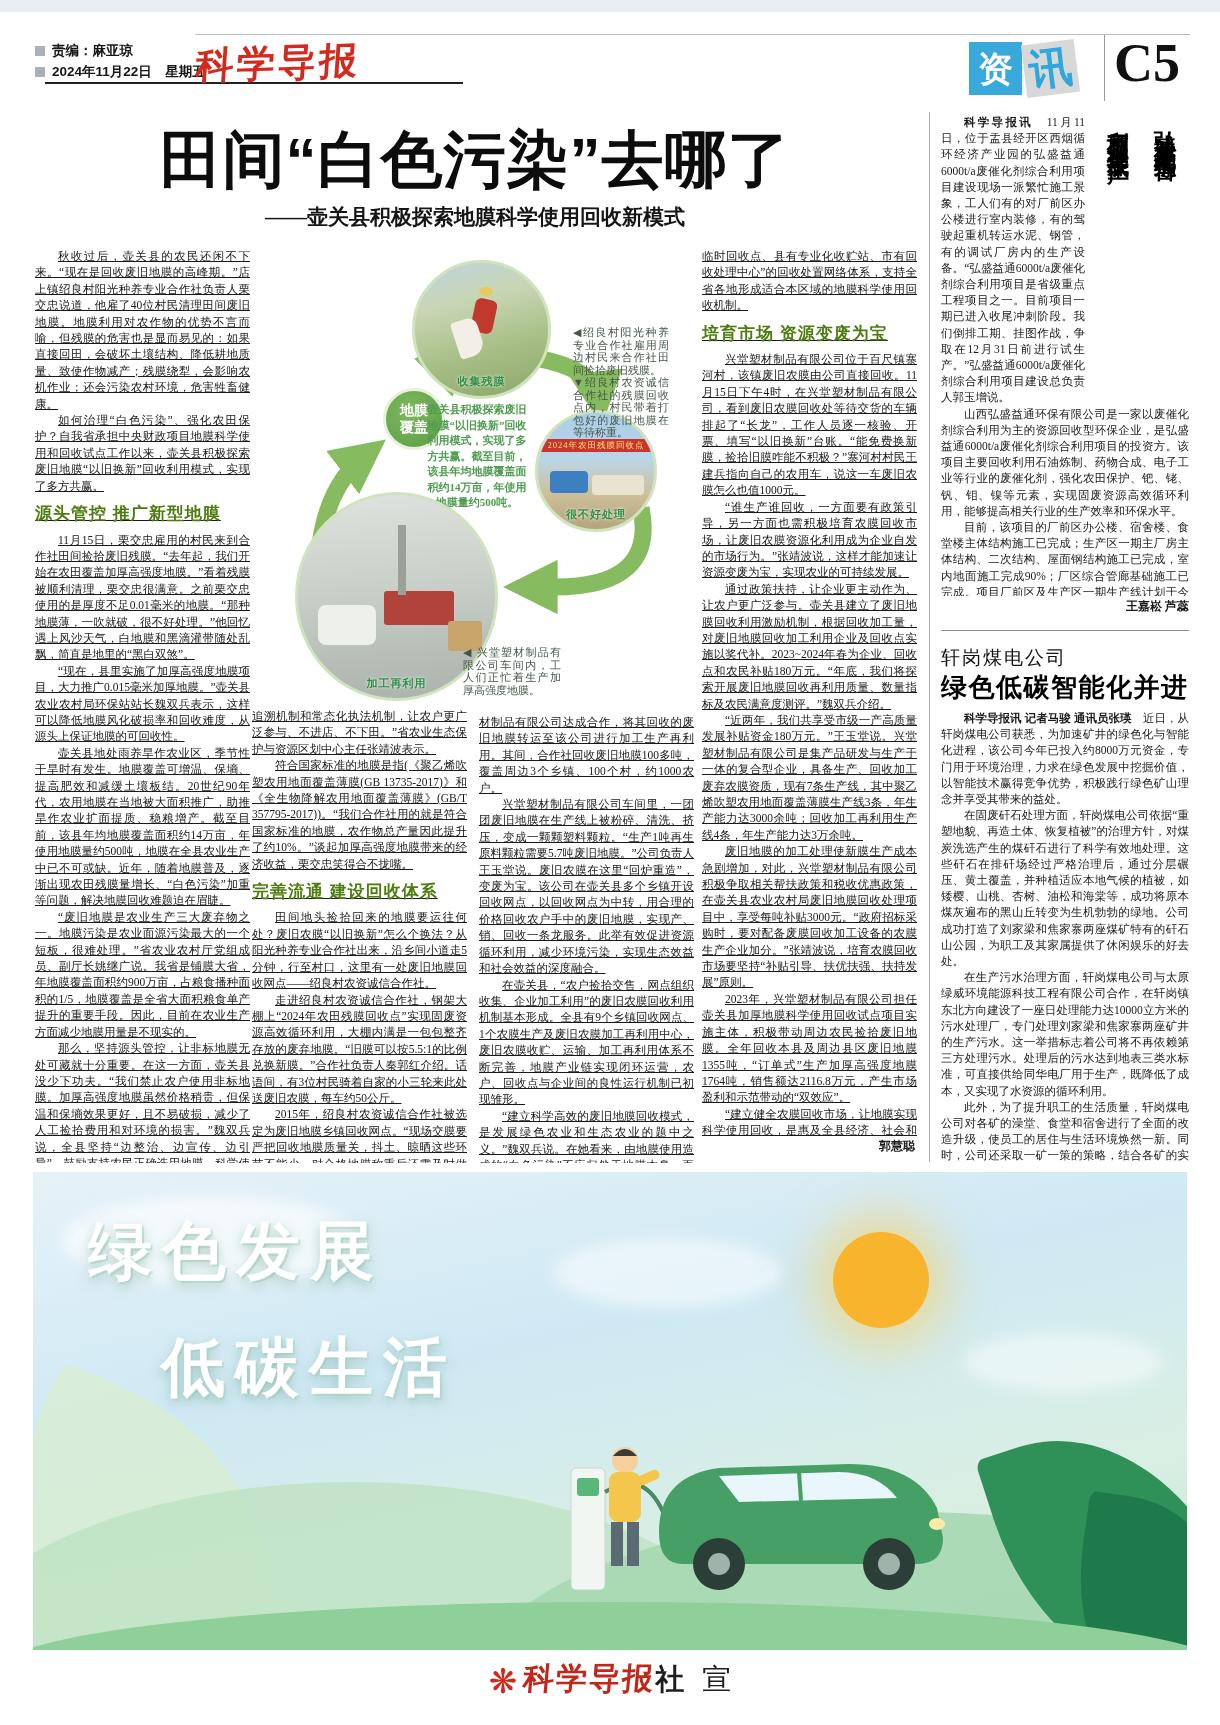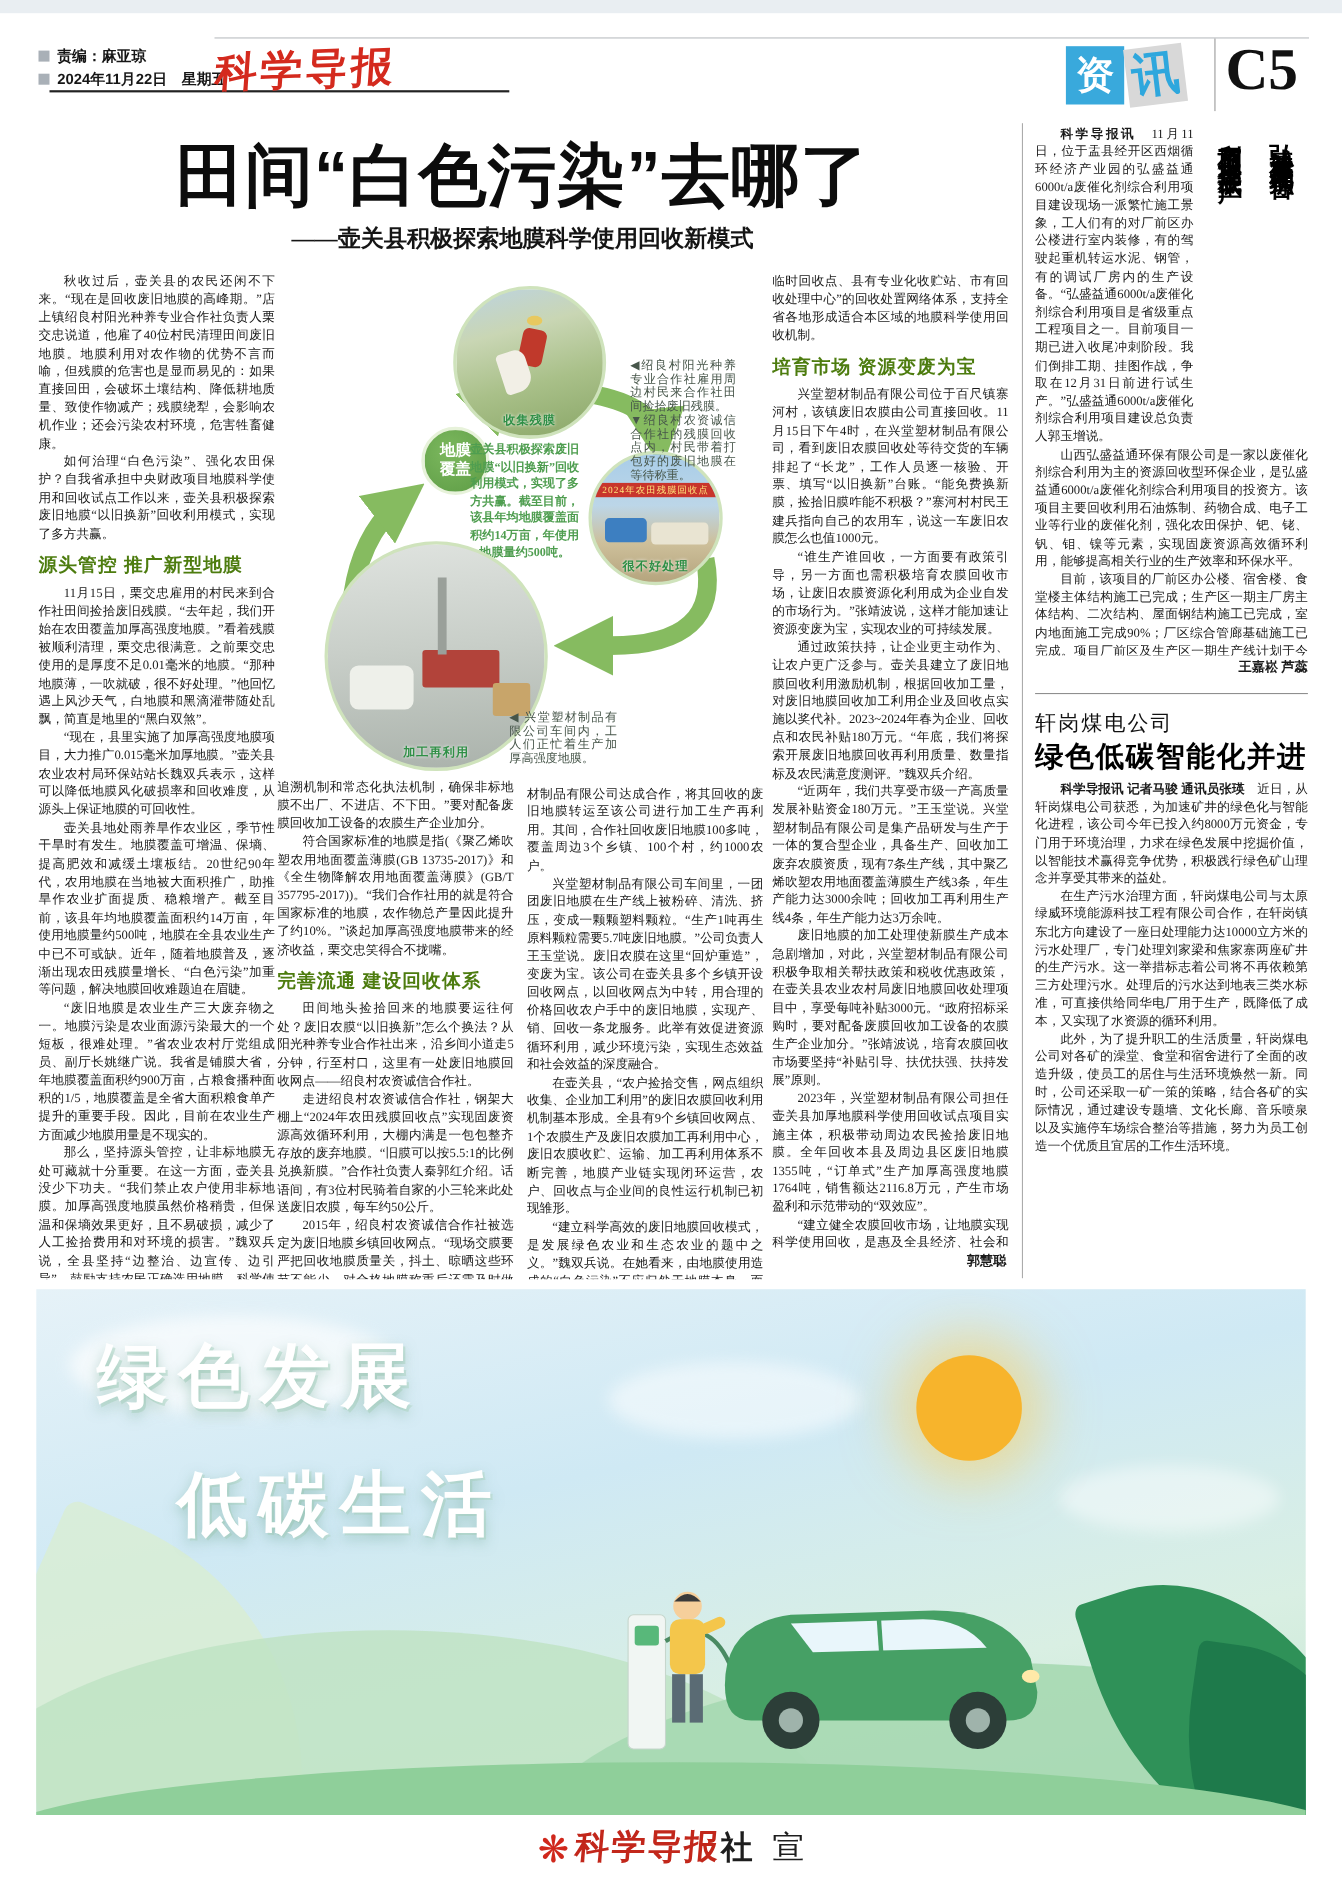--- a/index.html
+++ b/index.html
@@ -17,21 +17,21 @@
   .badge{width:53px;height:53px;text-align:center;line-height:53px;font-weight:bold;}
   .badge-zi{left:969px;top:42px;background:#39a9dc;color:#fff;font-size:35px;font-family:"Liberation Sans",sans-serif;}
   .badge-xun{left:1024px;top:42px;background:#d8d8d8;color:#2ea7dd;font-size:43px;transform:rotate(-7deg);}
   .hdr-div{left:1104px;top:35px;width:1px;height:66px;background:#9a9a9a;}
   .page-no{left:1114px;top:32px;font-size:54px;font-weight:bold;color:#111;}
   
   .headline{left:35px;top:118px;width:880px;text-align:center;font-size:62px;font-weight:900;
             letter-spacing:1px;color:#0c0c0c;font-family:"Liberation Sans","DejaVu Sans",sans-serif;}
   .subhead{left:35px;top:203px;width:880px;text-align:center;font-size:21px;font-weight:bold;color:#151515;}
   
-  .bcol{width:215px;font-size:11.5px;line-height:16.4px;text-align:justify;overflow:hidden;color:#191919;}
+  .bcol{width:215px;font-size:11.5px;line-height:16.4px;text-align:justify;overflow:hidden;color:#191919;text-decoration:underline;}
   .bp{margin:0;text-indent:2em;}
   .colhead{font-family:"Liberation Sans",sans-serif;font-weight:bold;font-size:17px;
            letter-spacing:1px;text-indent:0;margin:12px 0 9px 0;color:#4d7c0f;}
   .lead{font-family:"Liberation Sans",sans-serif;font-weight:bold;}
   .byline{font-weight:bold;text-align:right;font-size:12px;}
   
   .info{left:255px;top:242px;width:447px;height:462px;}
   .circ{position:absolute;border-radius:50%;border:3px solid #cfe3bc;overflow:hidden;}
   .circ-label{position:absolute;left:0;right:0;bottom:7px;text-align:center;color:#2f8f46;
               font-size:11px;font-weight:bold;letter-spacing:1px;text-shadow:0 0 3px #fff;}
@@ -100,21 +100,21 @@
   <h3 class="colhead">源头管控  推广新型地膜</h3>
   <p class="bp">11月15日，栗交忠雇用的村民来到合作社田间捡拾废旧残膜。“去年起，我们开始在农田覆盖加厚高强度地膜。”看着残膜被顺利清理，栗交忠很满意。之前栗交忠使用的是厚度不足0.01毫米的地膜。“那种地膜薄，一吹就破，很不好处理。”他回忆遇上风沙天气，白地膜和黑滴灌带随处乱飘，简直是地里的“黑白双煞”。</p>
   <p class="bp">“现在，县里实施了加厚高强度地膜项目，大力推广0.015毫米加厚地膜。”壶关县农业农村局环保站站长魏双兵表示，这样可以降低地膜风化破损率和回收难度，从源头上保证地膜的可回收性。</p>
   <p class="bp">壶关县地处雨养旱作农业区，季节性干旱时有发生。地膜覆盖可增温、保墒、提高肥效和减缓土壤板结。20世纪90年代，农用地膜在当地被大面积推广，助推旱作农业扩面提质、稳粮增产。截至目前，该县年均地膜覆盖面积约14万亩，年使用地膜量约500吨，地膜在全县农业生产中已不可或缺。近年，随着地膜普及，逐渐出现农田残膜量增长、“白色污染”加重等问题，解决地膜回收难题迫在眉睫。</p>
   <p class="bp">“废旧地膜是农业生产三大废弃物之一。地膜污染是农业面源污染最大的一个短板，很难处理。”省农业农村厅党组成员、副厅长姚继广说。我省是铺膜大省，年地膜覆盖面积约900万亩，占粮食播种面积的1/5，地膜覆盖是全省大面积粮食单产提升的重要手段。因此，目前在农业生产方面减少地膜用量是不现实的。</p>
   <p class="bp">那么，坚持源头管控，让非标地膜无处可藏就十分重要。在这一方面，壶关县没少下功夫。“我们禁止农户使用非标地膜。加厚高强度地膜虽然价格稍贵，但保温和保墒效果更好，且不易破损，减少了人工捡拾费用和对环境的损害。”魏双兵说，全县坚持“边整治、边宣传、边引导”，鼓励支持农民正确选用地膜、科学使用地膜。</p>
 
 </div>
 
 <div class="abs bcol" style="left:252px;top:708px;height:455px;">
-  <p class="bp" style="text-indent:0;">追溯机制和常态化执法机制，确保非标地膜不出厂、不进店、不下田。”要对配备废膜回收加工设备的农膜生产企业加分。</p>
+  <p class="bp" style="text-indent:0;">追溯机制和常态化执法机制，让农户更广泛参与、不进店、不下田。”省农业生态保护与资源区划中心主任张靖波表示。</p>
   <p class="bp">符合国家标准的地膜是指(《聚乙烯吹塑农用地面覆盖薄膜(GB 13735-2017)》和《全生物降解农用地面覆盖薄膜》(GB/T 357795-2017))。“我们合作社用的就是符合国家标准的地膜，农作物总产量因此提升了约10%。”谈起加厚高强度地膜带来的经济收益，栗交忠笑得合不拢嘴。</p>
   <h3 class="colhead">完善流通  建设回收体系</h3>
   <p class="bp">田间地头捡拾回来的地膜要运往何处？废旧农膜“以旧换新”怎么个换法？从阳光种养专业合作社出来，沿乡间小道走5分钟，行至村口，这里有一处废旧地膜回收网点——绍良村农资诚信合作社。</p>
   <p class="bp">走进绍良村农资诚信合作社，钢架大棚上“2024年农田残膜回收点”实现固废资源高效循环利用，大棚内满是一包包整齐存放的废弃地膜。“旧膜可以按5.5:1的比例兑换新膜。”合作社负责人秦郭红介绍。话语间，有3位村民骑着自家的小三轮来此处送废旧农膜，每车约50公斤。</p>
   <p class="bp">2015年，绍良村农资诚信合作社被选定为废旧地膜乡镇回收网点。“现场交膜要严把回收地膜质量关，抖土、晾晒这些环节不能少，对合格地膜称重后还需及时做好台账记录。”秦郭红说，去年，合作社与壶关县兴堂塑</p>
 </div>
 
 <div class="abs bcol" style="left:479px;top:714px;height:449px;">
   <p class="bp" style="text-indent:0;">材制品有限公司达成合作，将其回收的废旧地膜转运至该公司进行加工生产再利用。其间，合作社回收废旧地膜100多吨，覆盖周边3个乡镇、100个村，约1000农户。</p>
   <p class="bp">兴堂塑材制品有限公司车间里，一团团废旧地膜在生产线上被粉碎、清洗、挤压，变成一颗颗塑料颗粒。“生产1吨再生原料颗粒需要5.7吨废旧地膜。”公司负责人王玉堂说。废旧农膜在这里“回炉重造”，变废为宝。该公司在壶关县多个乡镇开设回收网点，以回收网点为中转，用合理的价格回收农户手中的废旧地膜，实现产、销、回收一条龙服务。此举有效促进资源循环利用，减少环境污染，实现生态效益和社会效益的深度融合。</p>
@@ -195,20 +195,21 @@
   <p class="bp">山西弘盛益通环保有限公司是一家以废催化剂综合利用为主的资源回收型环保企业，是弘盛益通6000t/a废催化剂综合利用项目的投资方。该项目主要回收利用石油炼制、药物合成、电子工业等行业的废催化剂，强化农田保护、钯、铑、钒、钼、镍等元素，实现固废资源高效循环利用，能够提高相关行业的生产效率和环保水平。</p>
   <p class="bp">目前，该项目的厂前区办公楼、宿舍楼、食堂楼主体结构施工已完成；生产区一期主厂房主体结构、二次结构、屋面钢结构施工已完成，室内地面施工完成90%；厂区综合管廊基础施工已完成。项目厂前区及生产区一期生产线计划于今年年底完成联调并进行试生产。项目一期主要对废催化剂中的铂族元素进行回收利用。项目的顺利推进，不仅标志着山西弘盛益通环保有限公司在废催化剂综合利用领域取得了重要进展，而且为推动西烟循环经济产业园区的发展注入了新的活力。</p>
 </div>
 <div class="abs byline byline-rt1">王嘉崧  芦蕊</div>
 <div class="abs hr-right"></div>
 
 <div class="abs kicker">轩岗煤电公司</div>
 <div class="abs headline2">绿色低碳智能化并进</div>
 <div class="abs rt2">
   <p class="bp" style="margin-top:0;"><b class="lead">科学导报讯  记者马骏  通讯员张瑛</b>　<span>近日，从轩岗煤电公司获悉，为加速矿井的绿色化与智能化进程，该公司今年已投入约8000万元资金，专门用于环境治理，力求在绿色发展中挖掘价值，以智能技术赢得竞争优势，积极践行绿色矿山理念并享受其带来的益处。</span></p>
+  <p class="bp">在固废矸石处理方面，轩岗煤电公司依据“重塑地貌、再造土体、恢复植被”的治理方针，对煤炭洗选产生的煤矸石进行了科学有效地处理。这些矸石在排矸场经过严格治理后，通过分层碾压、黄土覆盖，并种植适应本地气候的植被，如矮樱、山桃、杏树、油松和海棠等，成功将原本煤灰遍布的黑山丘转变为生机勃勃的绿地。公司成功打造了刘家梁和焦家寨两座煤矿特有的矸石山公园，为职工及其家属提供了休闲娱乐的好去处。</p>
   <p class="bp">在生产污水治理方面，轩岗煤电公司与太原绿威环境能源科技工程有限公司合作，在轩岗镇东北方向建设了一座日处理能力达10000立方米的污水处理厂，专门处理刘家梁和焦家寨两座矿井的生产污水。这一举措标志着公司将不再依赖第三方处理污水。处理后的污水达到地表三类水标准，可直接供给同华电厂用于生产，既降低了成本，又实现了水资源的循环利用。</p>
   <p class="bp">此外，为了提升职工的生活质量，轩岗煤电公司对各矿的澡堂、食堂和宿舍进行了全面的改造升级，使员工的居住与生活环境焕然一新。同时，公司还采取一矿一策的策略，结合各矿的实际情况，通过建设专题墙、文化长廊、音乐喷泉以及实施停车场综合整治等措施，努力为员工创造一个优质且宜居的工作生活环境。</p>
 </div>
 
 <div class="abs banner">
   <div class="cloud" style="left:30px;top:24px;width:300px;height:90px;opacity:.65;"></div>
   <div class="cloud" style="left:520px;top:66px;width:230px;height:70px;opacity:.5;"></div>
   <div class="cloud" style="left:930px;top:160px;width:200px;height:60px;opacity:.45;"></div>
   <div class="sun"></div>
 

